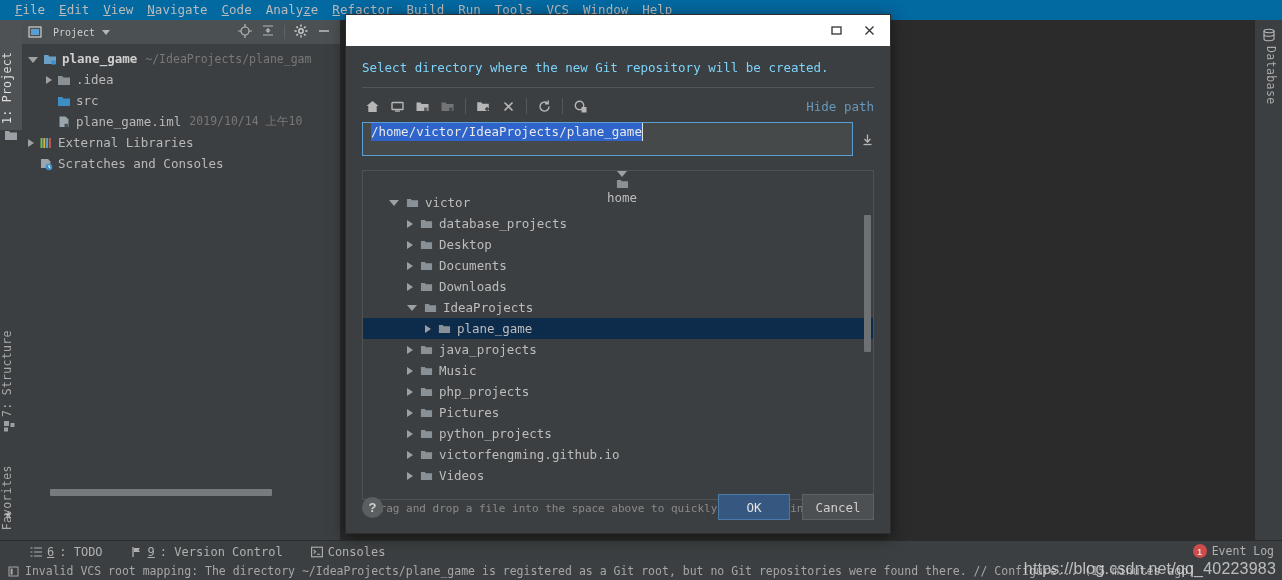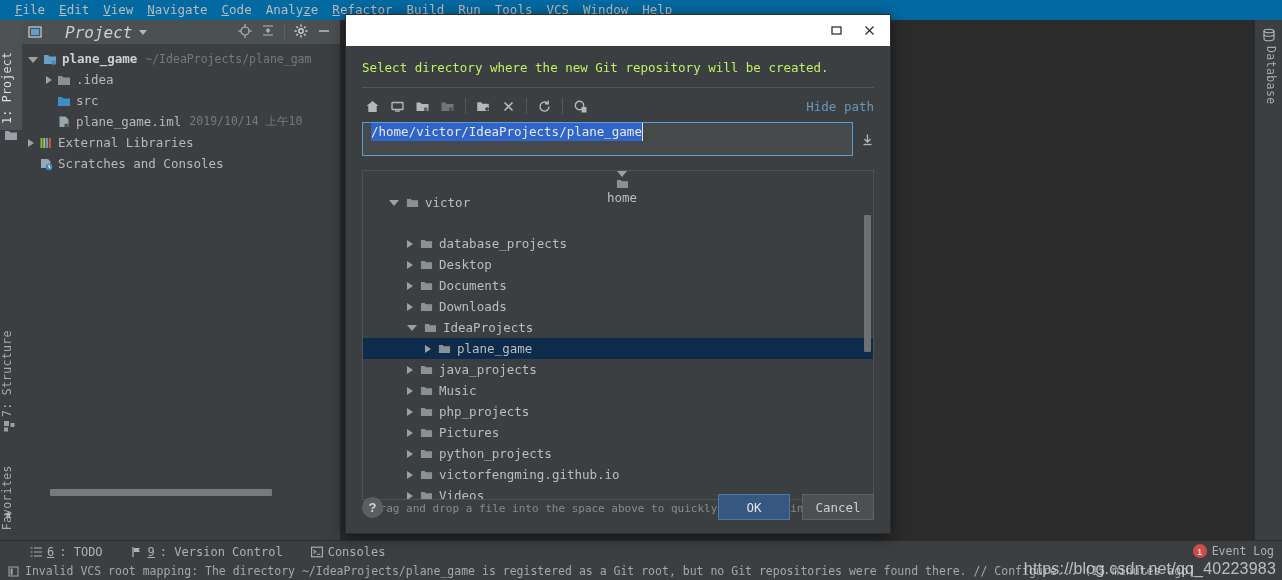--- a/index.html
+++ b/index.html
@@ -89,24 +89,23 @@
   }
   .panel-header {
     height: 24px;
     background: #4b5052;
     display: flex;
     align-items: center;
     padding: 0 6px;
     box-sizing: border-box;
   }
   .panel-title {
-    font-size: 16px;
+    font-size: 10px;
     color: #cfcfcf;
-    margin-left: 18px;
-    font-style: italic;
+    margin-left: 6px;
   }
   .caret-down {
     width: 0; height: 0;
     border-left: 4px solid transparent;
     border-right: 4px solid transparent;
     border-top: 5px solid #b6b6b6;
     margin-left: 7px;
   }
   .panel-header-actions {
     margin-left: auto;
@@ -286,21 +285,21 @@
   .wbtn { color: #333; display: inline-flex; }
   .dlg-body {
     padding: 0;
     position: relative;
     height: calc(100% - 31px);
     box-sizing: border-box;
   }
   .dlg-desc {
     padding: 14px 8px 0 16px;
     font-size: 12.5px;
-    color: #bef264;
+    color: #7dd3fc;
   }
   .dlg-sep {
     margin: 12px 16px 0 16px;
     border-top: 1px solid #525659;
   }
   .dlg-toolbar {
     display: flex;
     align-items: center;
     gap: 0;
     padding: 5px 16px 0 14px;
@@ -774,21 +773,21 @@
             </div>
             <div class="drow" style="padding-left: 26px;">
               <span class="darrow open"></span>
               <span class="dfolder">
                 <svg width="13" height="13" viewBox="0 0 14 14">
                   <path d="M1 3.2h4.2l1.1 1.5H13V11.8H1z" fill="#8a9196"></path>
                 </svg>
               </span>
               <span>victor</span>
             </div>
-            <div class="drow" style="padding-left: 44px; margin-top: 20px;">
+            <div class="drow" style="padding-left: 44px;">
               <span class="darrow"></span>
               <span class="dfolder">
                 <svg width="13" height="13" viewBox="0 0 14 14">
                   <path d="M1 3.2h4.2l1.1 1.5H13V11.8H1z" fill="#8a9196"></path>
                 </svg>
               </span>
               <span>database_projects</span>
             </div>
             <div class="drow" style="padding-left: 44px;">
               <span class="darrow"></span>

